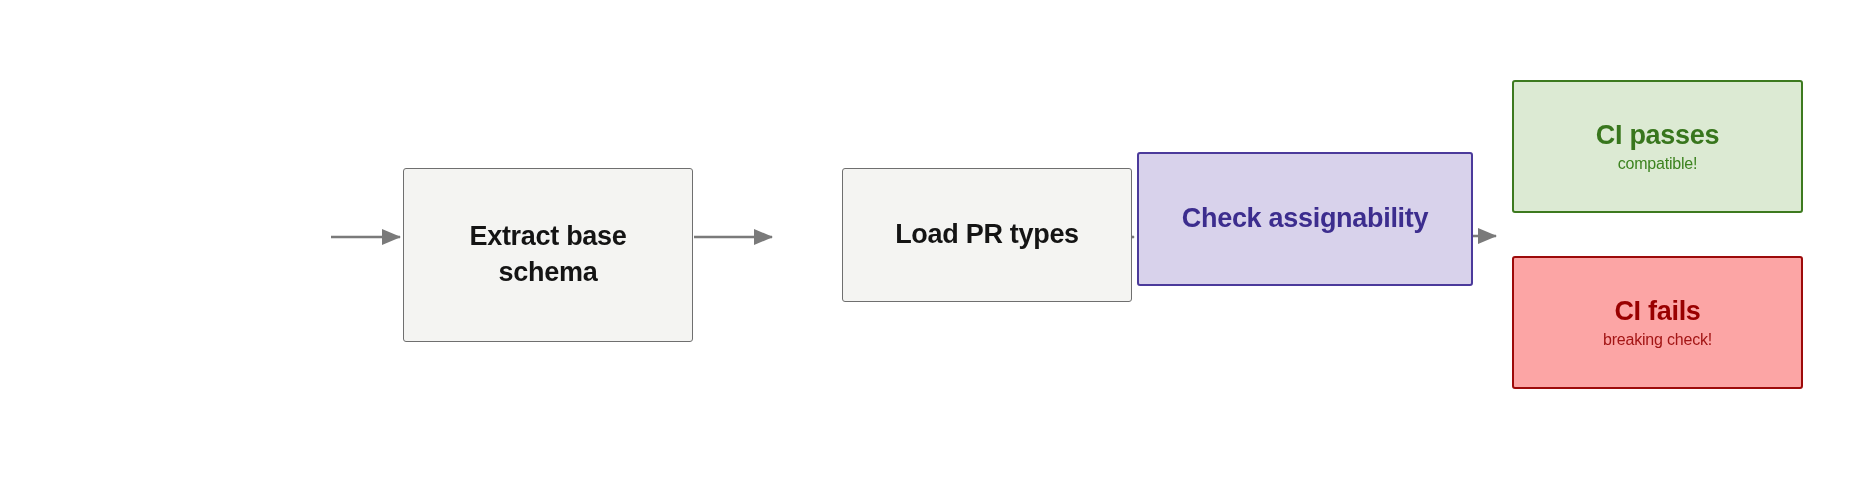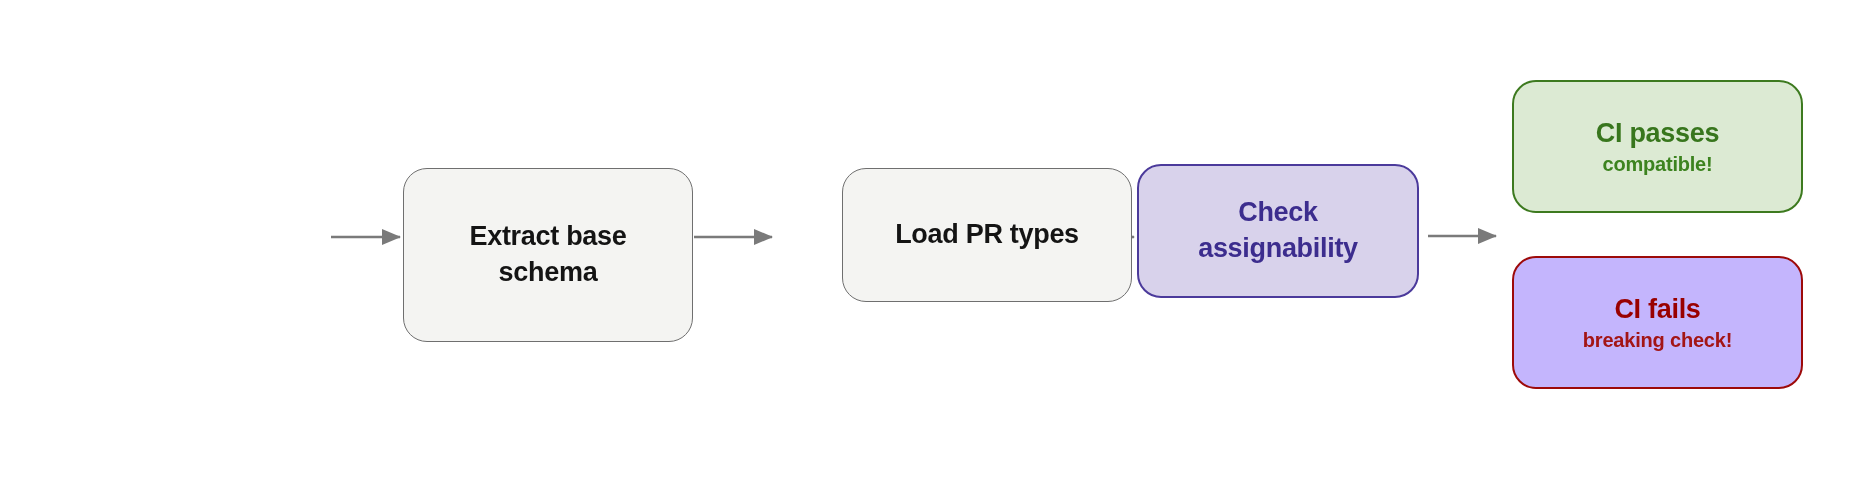--- a/index.html
+++ b/index.html
@@ -16,58 +16,58 @@
     left: 0; right: 55px; top: 30px;
     text-align: center;
     font-size: 37px;
     font-weight: 700;
     color: #0d0d0d;
     letter-spacing: -0.5px;
   }
   .node {
     position: absolute;
     box-sizing: border-box;
-    border-radius: 24px;
+    border-radius: 3px;
     display: flex;
     flex-direction: column;
     align-items: center;
     justify-content: center;
     text-align: center;
     padding: 8px 22px;
   }
   .node .label {
     font-size: 27px;
     font-weight: 700;
     line-height: 1.32;
     letter-spacing: -0.3px;
   }
   .node .sublabel {
-    font-size: 20px;
-    font-weight: 700;
+    font-size: 16px;
+    font-weight: 400;
     line-height: 1.3;
     letter-spacing: -0.2px;
   }
   .node.step {
     background: #f4f4f2;
     border: 1.5px solid #6f6f6f;
     color: #141414;
   }
   .node.highlight {
     background: #d8d2eb;
     border: 2px solid #4b3a9b;
     color: #3c2d8e;
   }
   .node.success {
     background: #dcead3;
     border: 2px solid #3d7a1f;
   }
   .node.success .label   { color: #38761d; }
   .node.success .sublabel{ color: #3c831f; }
   .node.failure {
-    background: #c4b5fd;
+    background: #fca5a5;
     border: 2px solid #9d0a0a;
   }
   .node.failure .label   { color: #990000; }
   .node.failure .sublabel{ color: #a31515; }
   .arrow-layer {
     position: absolute;
     left: 0; top: 0;
     width: 1858px; height: 488px;
     pointer-events: none;
   }
@@ -92,21 +92,21 @@
 
 
   <div class="node step" style="left:403px; top:168px; width:290px; height:174px;">
     <div class="label">Extract base schema</div>
   </div>
 
   <div class="node step" style="left:815px; top:168px; width:290px; height:134px;margin-left:27px;">
     <div class="label">Load PR types</div>
   </div>
 
-  <div class="node highlight" style="left:1137px; top:164px; width:282px; height:134px;">
+  <div class="node highlight" style="left:1137px; top:152px; width:336px; height:134px;">
     <div class="label">Check assignability</div>
   </div>
 
   <div class="node success" style="left:1512px; top:80px; width:291px; height:133px;">
     <div class="label">CI passes</div>
     <div class="sublabel">compatible!</div>
   </div>
 
   <div class="node failure" style="left:1512px; top:256px; width:291px; height:133px;">
     <div class="label">CI fails</div>

